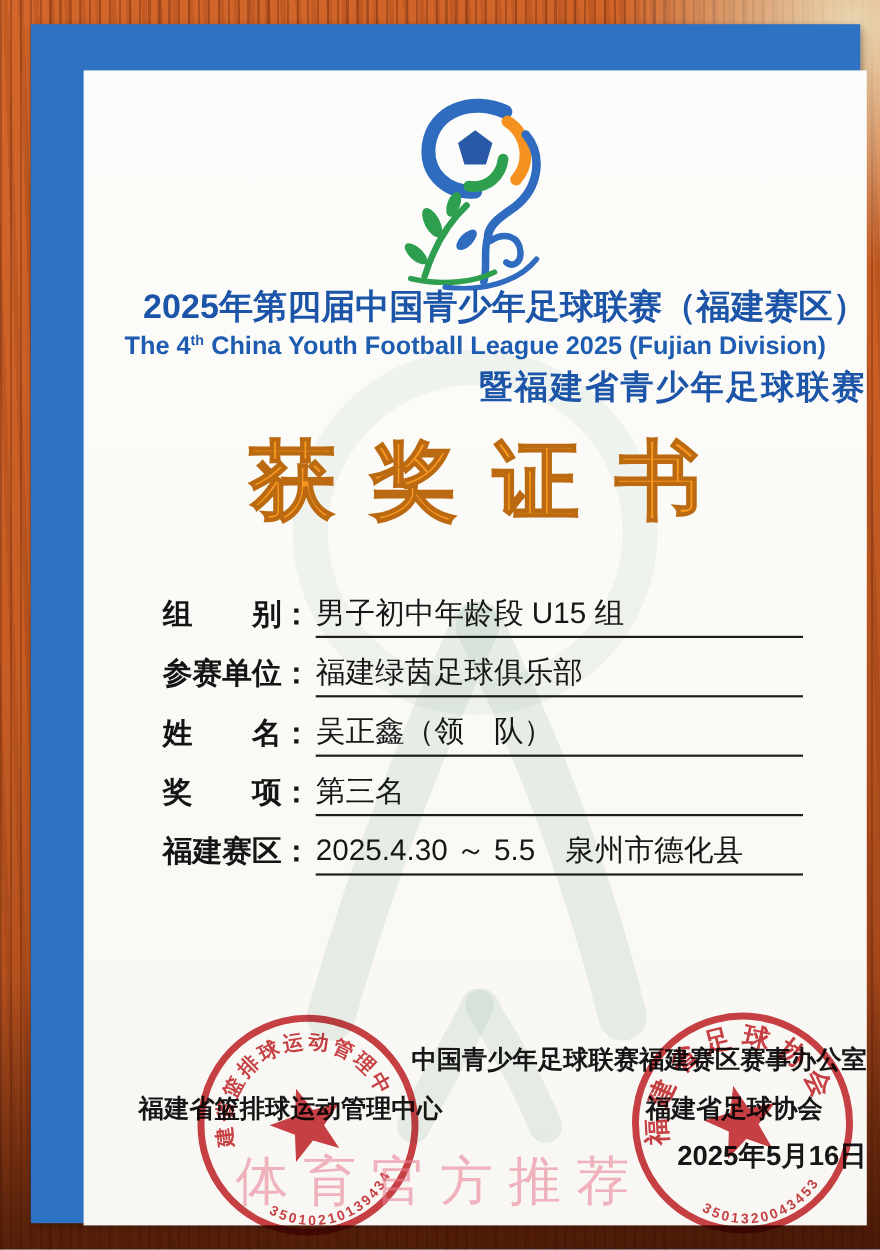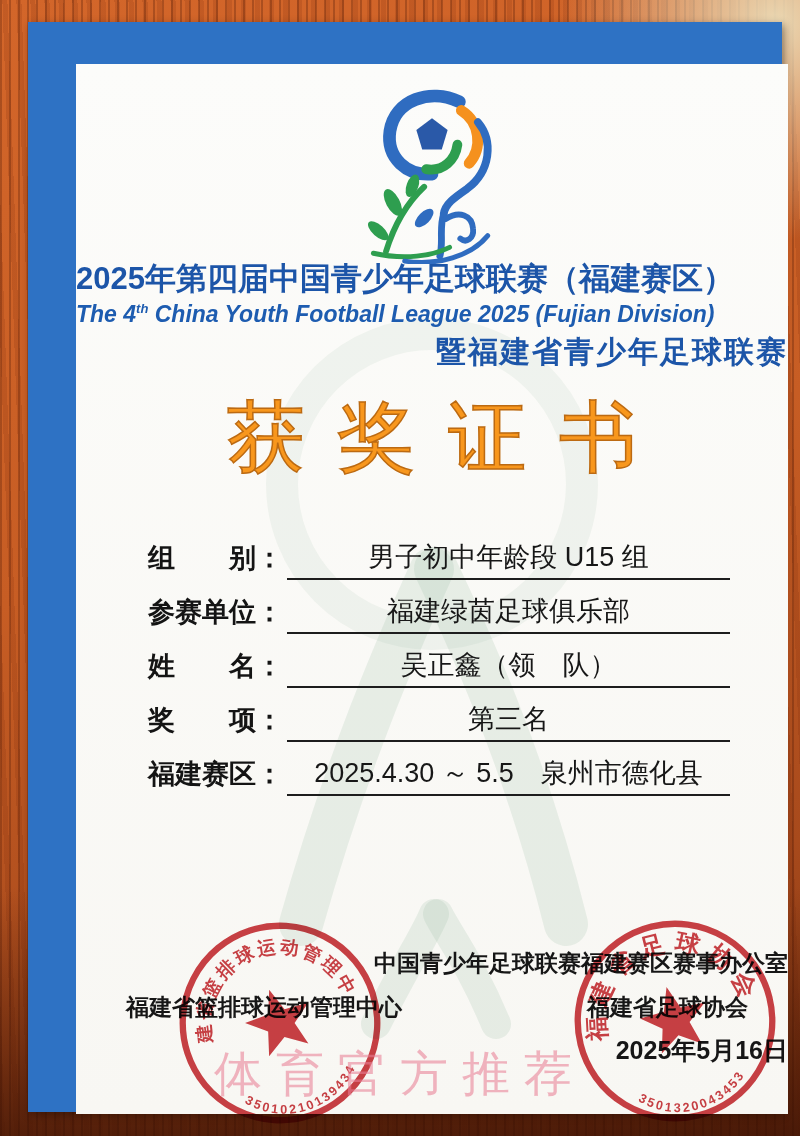--- a/index.html
+++ b/index.html
@@ -23,47 +23,47 @@
     background:#2e72c4;box-shadow:2px 3px 8px rgba(30,10,0,.45);
   }
   .paper{
     position:absolute;left:48px;top:42px;width:712px;height:1050px;
     background:linear-gradient(180deg,#fcfcfa 0%,#f8f7f3 100%);
   }
   .ghost{position:absolute;left:0;top:0;pointer-events:none;}
   
   .logo{position:absolute;left:50%;top:24px;transform:translateX(-50%);}
   .title-cn{
-    position:absolute;left:0;top:194px;width:100%;text-align:left;
+    position:absolute;left:0;top:194px;width:100%;text-align:right;
     font-size:31px;font-weight:bold;color:#1c55a8;letter-spacing:0;
   }
   .title-en{
-    position:absolute;left:0;top:237px;width:100%;text-align:left;
-    font-size:23px;font-weight:bold;font-style:italic;color:#1d5cb0;
+    position:absolute;left:0;top:237px;width:100%;text-align:center;
+    font-size:23px;font-weight:bold;color:#1d5cb0;
   }
   .title-en sup{font-size:13px;}
   .subtitle-cn{
     position:absolute;left:0;top:268px;width:100%;text-align:right;
     font-size:30px;font-weight:bold;color:#1c55a8;letter-spacing:2px;
   }
   .heading{
     position:absolute;left:0;top:322px;width:100%;text-align:center;
-    font-size:78px;font-weight:normal;color:#f8971d;
+    font-size:78px;font-weight:bold;color:#f8971d;
     letter-spacing:.42em;padding-left:.42em;box-sizing:border-box;
     -webkit-text-stroke:1.5px #bc6a12;
   }
   
   .fields{position:absolute;left:72px;right:58px;top:474px;}
   .frow{display:flex;align-items:flex-end;height:42px;margin-bottom:12px;}
   .flabel{
     flex:0 0 auto;font-size:27px;font-weight:bold;color:#141414;
     padding-bottom:4px;white-space:pre;
   }
   .fline{
-    flex:1 1 auto;border-bottom:2px solid #1d1d1d;text-align:center;
+    flex:1 1 auto;border-bottom:2px solid #1d1d1d;
     font-size:27px;color:#171717;padding-bottom:3px;margin-left:4px;
     white-space:nowrap;
   }
   
   .office{
     position:absolute;left:0;top:884px;width:100%;text-align:right;
     font-size:23px;font-weight:600;color:#161616;
   }
   .orgs{
     position:absolute;left:50px;right:40px;top:928px;display:flex;

